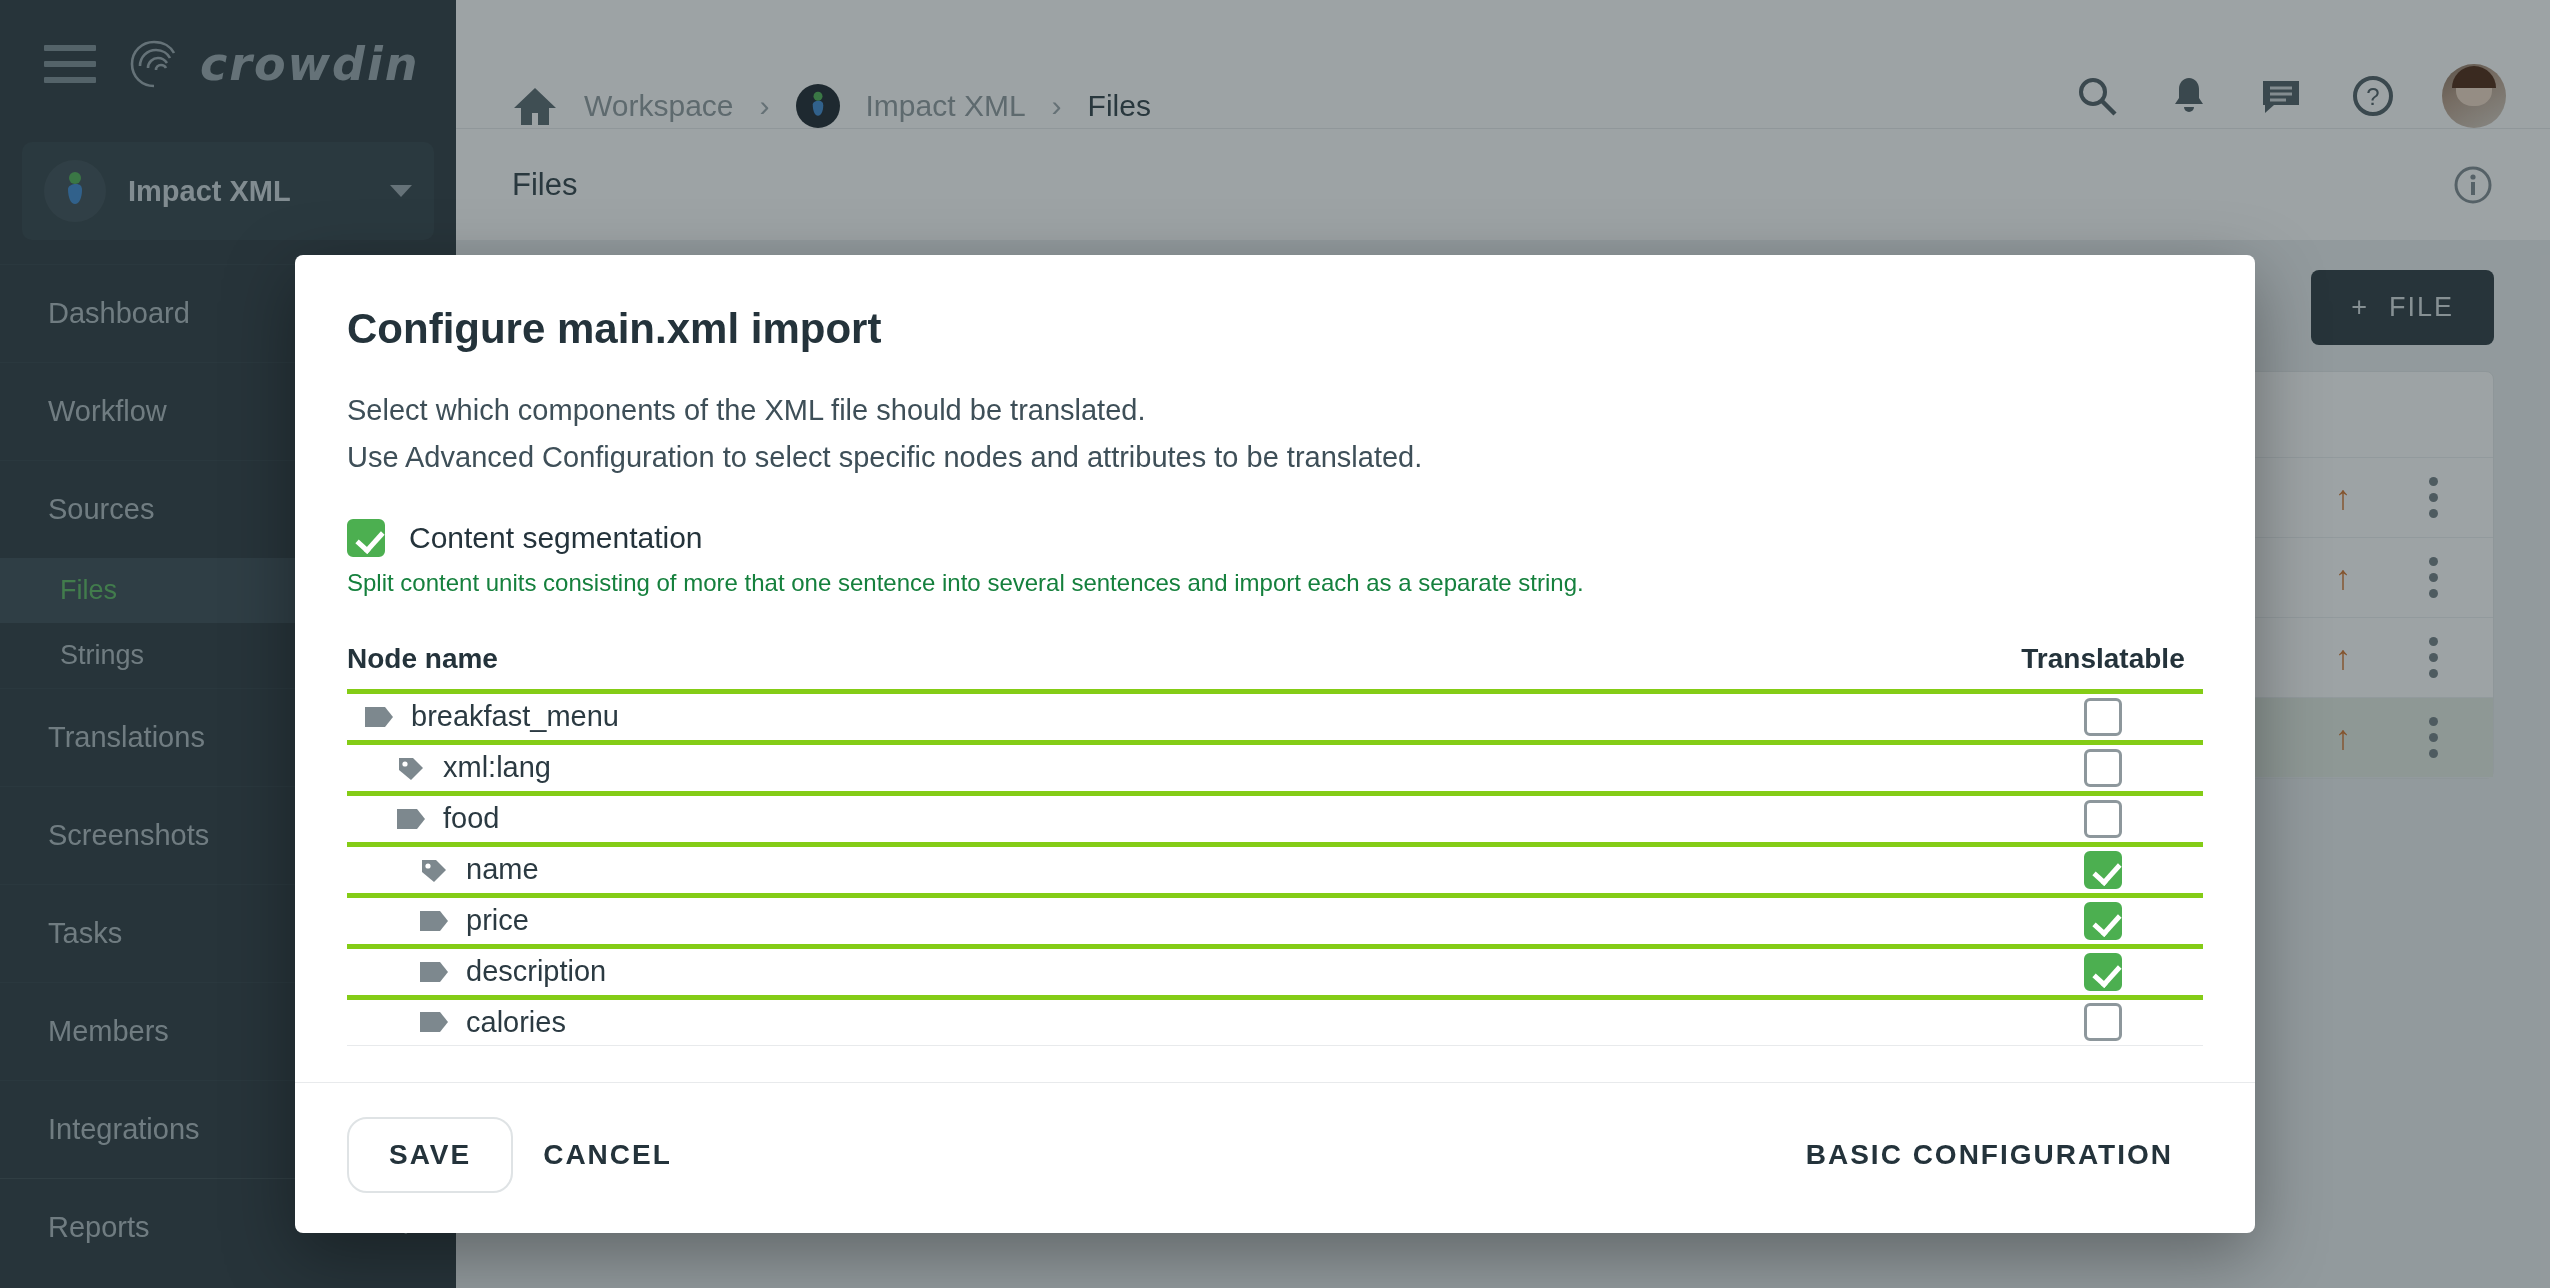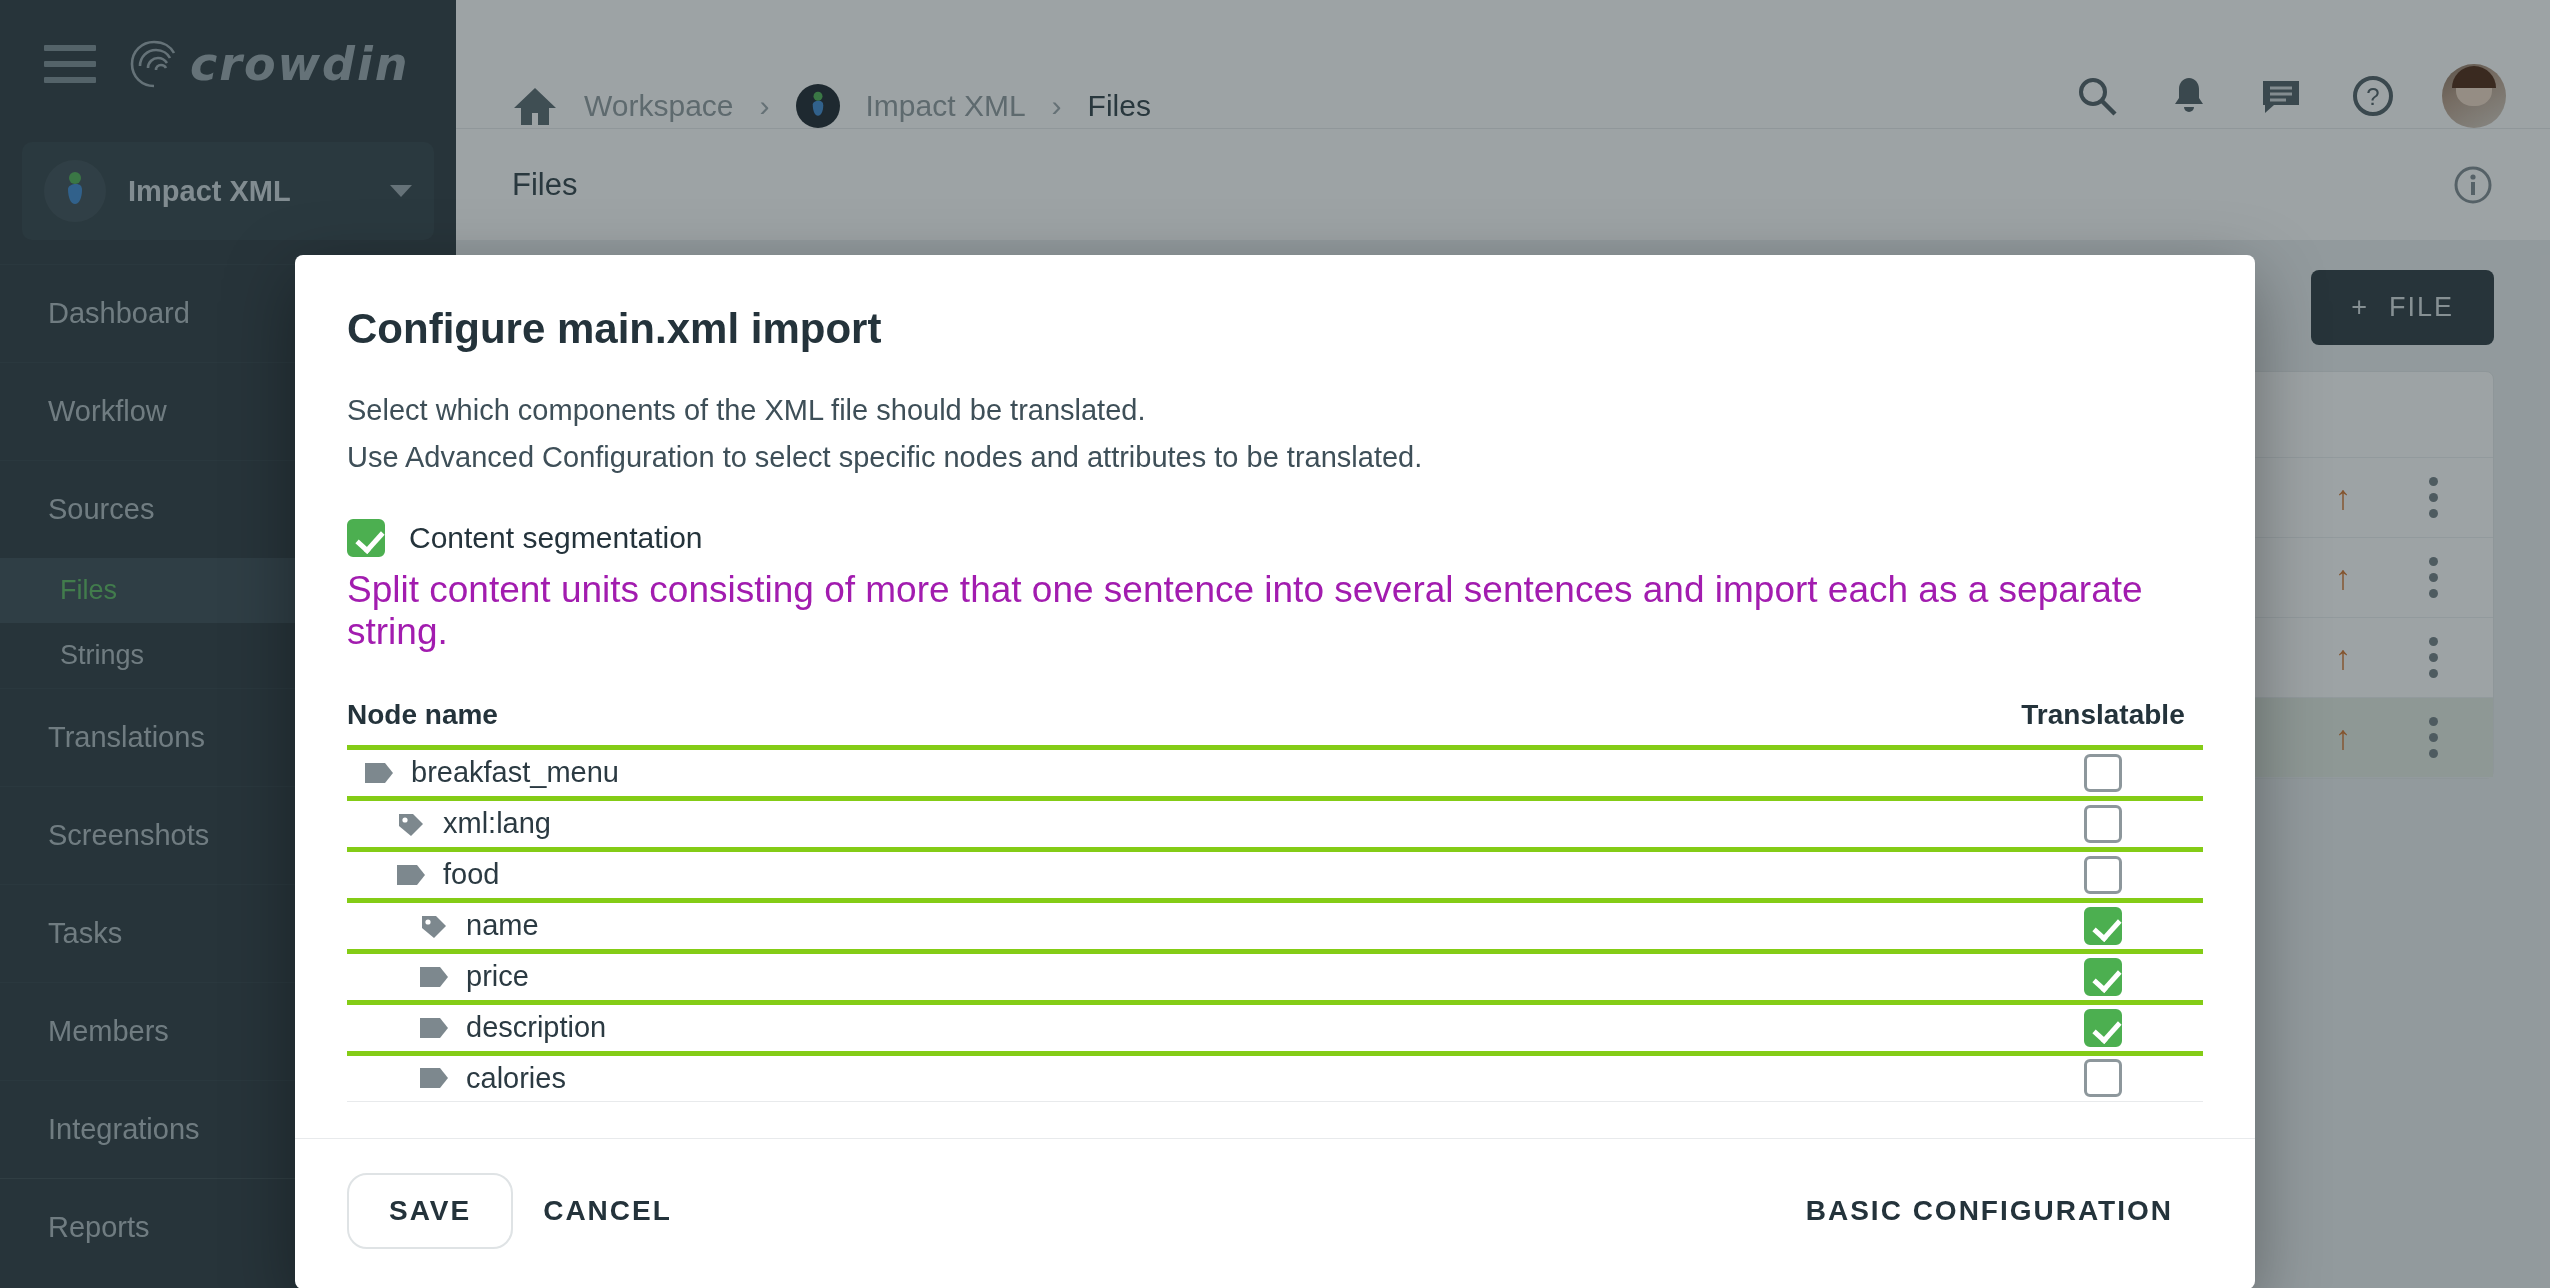--- a/index.html
+++ b/index.html
@@ -21,21 +21,21 @@
     flex: 0 0 456px;
     position: relative;
   }
   .sb-top {
     height: 128px; display: flex; align-items: center;
     padding-left: 44px; gap: 30px;
   }
   .hamburger { width: 52px; height: 38px; display: flex; flex-direction: column;
     justify-content: space-between; cursor: pointer; }
   .hamburger i { display: block; height: 6px; background: #7b8a92; border-radius: 1px; }
-  .logo-wrap { display: flex; align-items: flex-start; gap: 4px; }
+  .logo-wrap { display: flex; align-items: flex-start; gap: 14px; }
   .logo-mark { width: 60px; height: 54px; }
   .logo-text { font-size: 46px; letter-spacing: 2px; color: #9aa7ad;
     font-style: italic; font-weight: 700; font-family: "DejaVu Sans", sans-serif; }
 
   .proj-card {
     margin: 14px 22px 0 22px; height: 98px; border-radius: 10px;
     background: #2f3e45; display: flex; align-items: center; gap: 22px;
     padding: 0 22px; cursor: pointer;
   }
   .proj-avatar {
@@ -130,21 +130,21 @@
   .cbox {
     width: 38px; height: 38px; border-radius: 6px; border: 3px solid #8d979c;
     background:#fff; flex: 0 0 38px; cursor: pointer; position: relative;
   }
   .cbox.checked { background: #4caf50; border-color: #4caf50; }
   .cbox.checked::after {
     content:""; position:absolute; left:12px; top:4px; width:11px; height:21px;
     border: solid #fff; border-width: 0 5px 5px 0; transform: rotate(42deg);
   }
   .cseg-label { font-size: 30px; color: #24333b; }
-  .cseg-help { font-size: 37px; color: #a21caf; margin-bottom: 46px; }
+  .cseg-help { font-size: 24px; color: #15803d; margin-bottom: 46px; }
 
   .node-table { width: 100%; }
   .nt-head {
     display: flex; align-items: flex-end; padding-bottom: 14px;
     font-size: 28px; font-weight: 700; color: #24333b;
   }
   .nt-head .c1 { flex: 1; }
   .nt-head .c2 { width: 200px; text-align: center; }
   .nt-row {
     display: flex; align-items: center; height: 51px;

